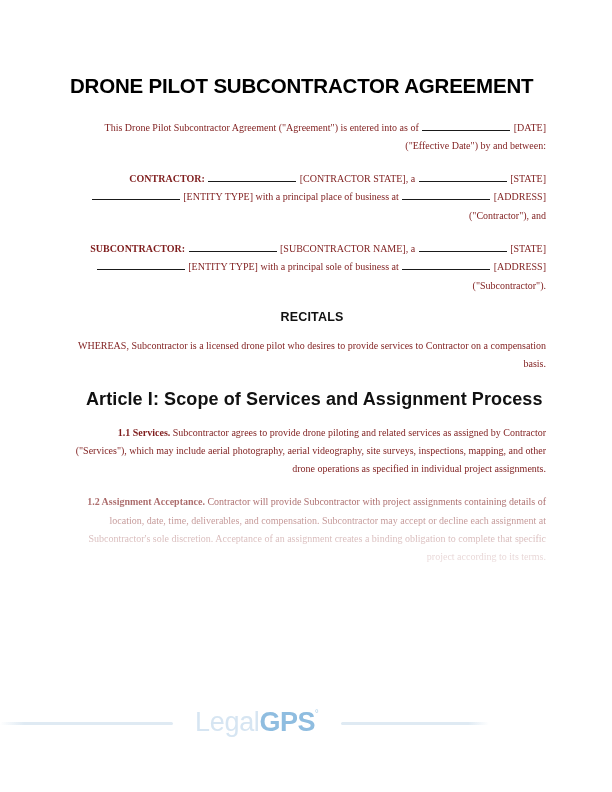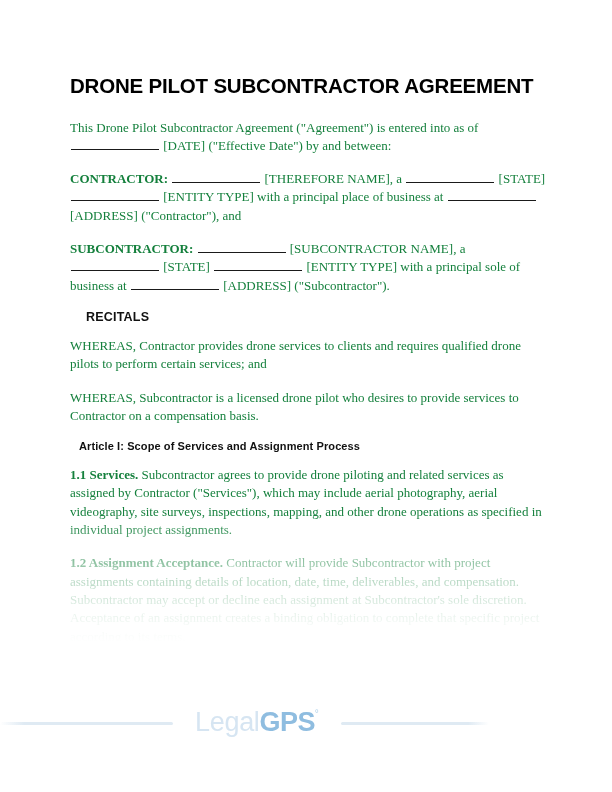--- a/index.html
+++ b/index.html
@@ -33,40 +33,41 @@
     color: #000000;
     margin: 0 0 21px 0;
     line-height: 1.15;
     white-space: nowrap;
   }
   .section-heading {
     font-family: "Liberation Sans", sans-serif;
     font-weight: bold;
     font-size: 12.5px;
     color: #111111;
-    margin: 0 0 13px 16px;
+    margin: 0 0 13px 8px;
     letter-spacing: 0.2px;
+    text-align: center;
   }
   .article-heading {
     font-family: "Liberation Sans", sans-serif;
     font-weight: bold;
-    font-size: 11px;
+    font-size: 18px;
     color: #111111;
-    margin: 0 0 14px 9px;
+    margin: 0 0 14px 16px;
     letter-spacing: 0.1px;
   }
 
   
   p.body {
     font-family: "Liberation Serif", serif;
-    font-size: 13px;
+    font-size: 10px;
     line-height: 18.3px;
-    color: #15803d;
+    color: #7f1d1d;
     margin: 0 0 15px 0;
-    text-align: left;
+    text-align: right;
   }
   p.body:last-child { margin-bottom: 0; }
 
   .b { font-weight: bold; }
 
   
   .blank {
     display: inline-block;
     border-bottom: 1.3px solid #1a1a1a;
     vertical-align: baseline;
@@ -162,21 +163,21 @@
 
     <p class="body">
       <span>This Drone Pilot Subcontractor Agreement ("Agreement") is entered into as of</span>
       <span class="blank w1"></span>
       <span>[DATE] ("Effective Date") by and between:</span>
     </p>
 
     <p class="body">
       <span class="b">CONTRACTOR:</span>
       <span class="blank w1"></span>
-      <span>[THEREFORE NAME], a</span>
+      <span>[CONTRACTOR STATE], a</span>
       <span class="blank w1"></span>
       <span>[STATE]</span>
       <span class="blank w1"></span>
       <span>[ENTITY TYPE] with a principal place of business at</span>
       <span class="blank w1"></span>
       <span>[ADDRESS] ("Contractor"), and</span>
     </p>
 
     <p class="body">
       <span class="b">SUBCONTRACTOR:</span>
@@ -186,21 +187,20 @@
       <span>[STATE]</span>
       <span class="blank w1"></span>
       <span>[ENTITY TYPE] with a principal sole</span>
       <span>of business at</span>
       <span class="blank w1"></span>
       <span>[ADDRESS] ("Subcontractor").</span>
     </p>
 
     <h2 class="section-heading">RECITALS</h2>
 
-    <p class="body">WHEREAS, Contractor provides drone services to clients and requires qualified drone pilots to perform certain services; and</p>
     <p class="body">WHEREAS, Subcontractor is a licensed drone pilot who desires to provide services to Contractor on a compensation basis.</p>
 
     <h2 class="article-heading">Article I: Scope of Services and Assignment Process</h2>
 
     <div class="fade-zone">
 
       <p class="body">
         <span class="b">1.1 Services.</span>
         <span>Subcontractor agrees to provide drone piloting and related services as assigned by Contractor ("Services"), which may include aerial photography, aerial videography, site surveys, inspections, mapping, and other drone operations as specified in individual project assignments.</span>
       </p>

